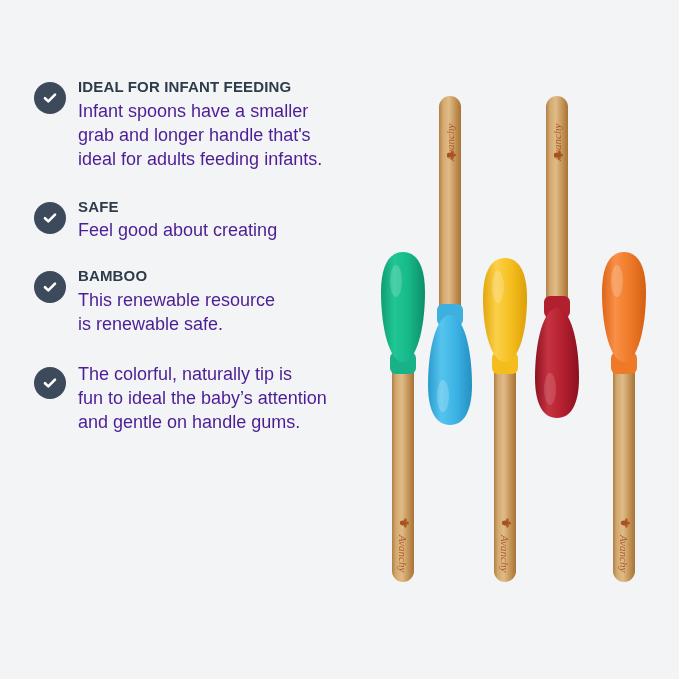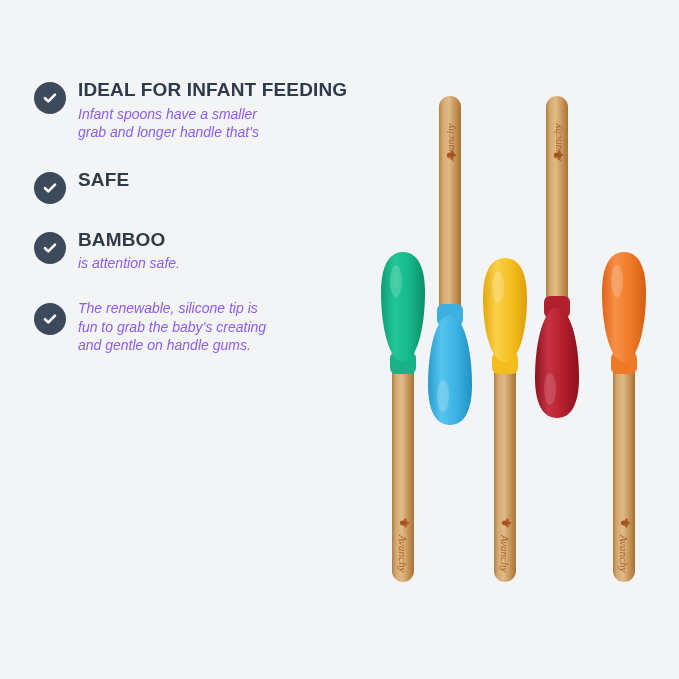--- a/index.html
+++ b/index.html
@@ -44,35 +44,34 @@
     height: 32px;
     border-radius: 50%;
     background: #3d4a5c;
     display: flex;
     align-items: center;
     justify-content: center;
   }
   .check-badge svg { display: block; }
 
   .feature-title {
-    font-size: 19px;
+    font-size: 15px;
     font-weight: bold;
     color: #2e3b4a;
     letter-spacing: 0.15px;
     line-height: 1.25;
     margin: 0 0 3px 0;
   }
 
   .feature-body {
-    font-size: 14px;
-    color: #8b5cf6;
+    font-size: 18px;
+    color: #4c1d95;
     line-height: 1.33;
     margin: 0;
     font-weight: normal;
-    font-style: italic;
   }
 
   
   #spoons {
     position: absolute;
     left: 370px;
     top: 0;
     width: 309px;
     height: 679px;
   }
@@ -86,49 +85,52 @@
 
     <div class="feature">
       <span class="check-badge">
         <svg width="18" height="18" viewBox="0 0 18 18" aria-hidden="true">
           <path d="M4 9.2 L7.3 12.4 L14 5.6" fill="none" stroke="#ffffff" stroke-width="2.6" stroke-linecap="round" stroke-linejoin="round"></path>
         </svg>
       </span>
       <p class="feature-title">IDEAL FOR INFANT FEEDING</p>
       <p class="feature-body">Infant spoons have a smaller</p>
       <p class="feature-body">grab and longer handle that's</p>
-    </div>
-
-    <div class="feature" style="margin-bottom:36px;">
+      <p class="feature-body">ideal for adults feeding infants.</p>
+    </div>
+
+    <div class="feature" style="margin-bottom:24px;">
       <span class="check-badge">
         <svg width="18" height="18" viewBox="0 0 18 18" aria-hidden="true">
           <path d="M4 9.2 L7.3 12.4 L14 5.6" fill="none" stroke="#ffffff" stroke-width="2.6" stroke-linecap="round" stroke-linejoin="round"></path>
         </svg>
       </span>
       <p class="feature-title">SAFE</p>
+      <p class="feature-body">Feel good about creating</p>
     </div>
 
     <div class="feature" style="">
       <span class="check-badge">
         <svg width="18" height="18" viewBox="0 0 18 18" aria-hidden="true">
           <path d="M4 9.2 L7.3 12.4 L14 5.6" fill="none" stroke="#ffffff" stroke-width="2.6" stroke-linecap="round" stroke-linejoin="round"></path>
         </svg>
       </span>
       <p class="feature-title">BAMBOO</p>
-      <p class="feature-body">is attention safe.</p>
+      <p class="feature-body">This renewable resource</p>
+      <p class="feature-body">is renewable safe.</p>
     </div>
 
     <div class="feature">
       <span class="check-badge">
         <svg width="18" height="18" viewBox="0 0 18 18" aria-hidden="true">
           <path d="M4 9.2 L7.3 12.4 L14 5.6" fill="none" stroke="#ffffff" stroke-width="2.6" stroke-linecap="round" stroke-linejoin="round"></path>
         </svg>
       </span>
-      <p class="feature-body">The renewable, silicone tip is</p>
-      <p class="feature-body">fun to grab the baby’s creating</p>
+      <p class="feature-body">The colorful, naturally tip is</p>
+      <p class="feature-body">fun to ideal the baby’s attention</p>
       <p class="feature-body">and gentle on handle gums.</p>
     </div>
 
   </div>
 
   <svg id="spoons" viewBox="370 0 309 679">
     <defs>
       <linearGradient id="bambooGrad" x1="0" y1="0" x2="1" y2="0">
         <stop offset="0%" stop-color="#b07f45"></stop>
         <stop offset="18%" stop-color="#d4a96f"></stop>

